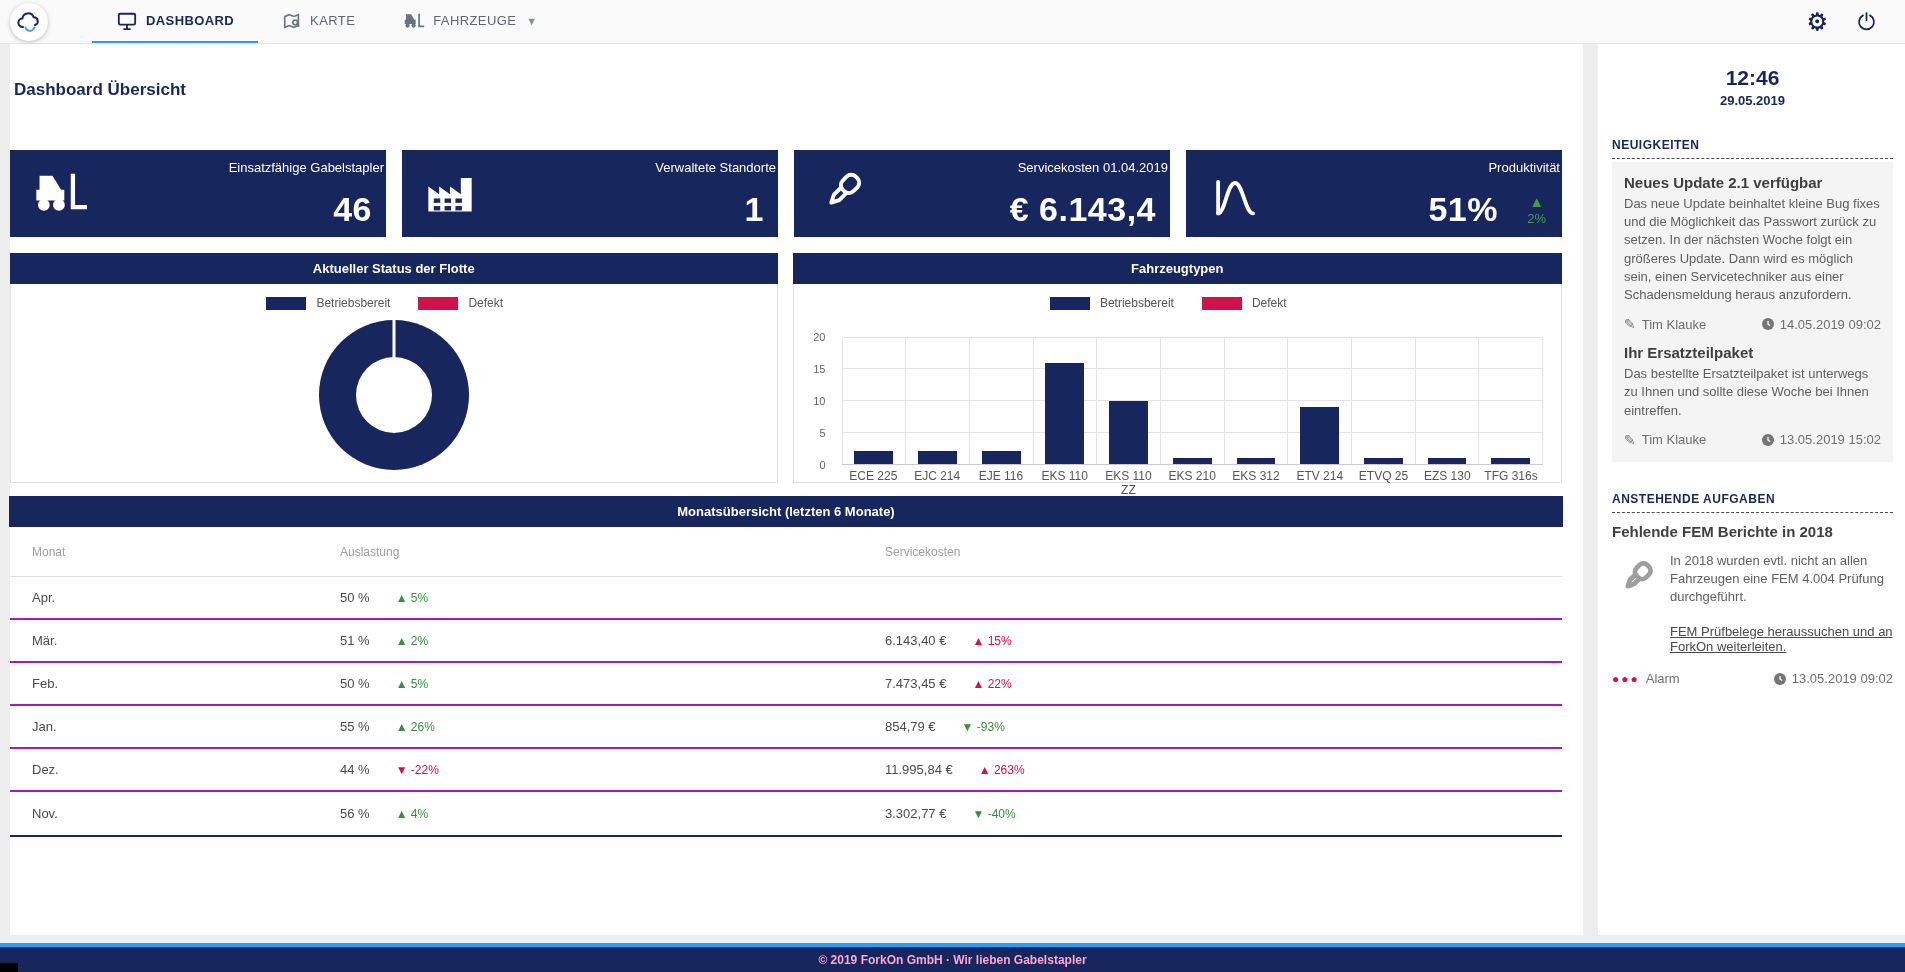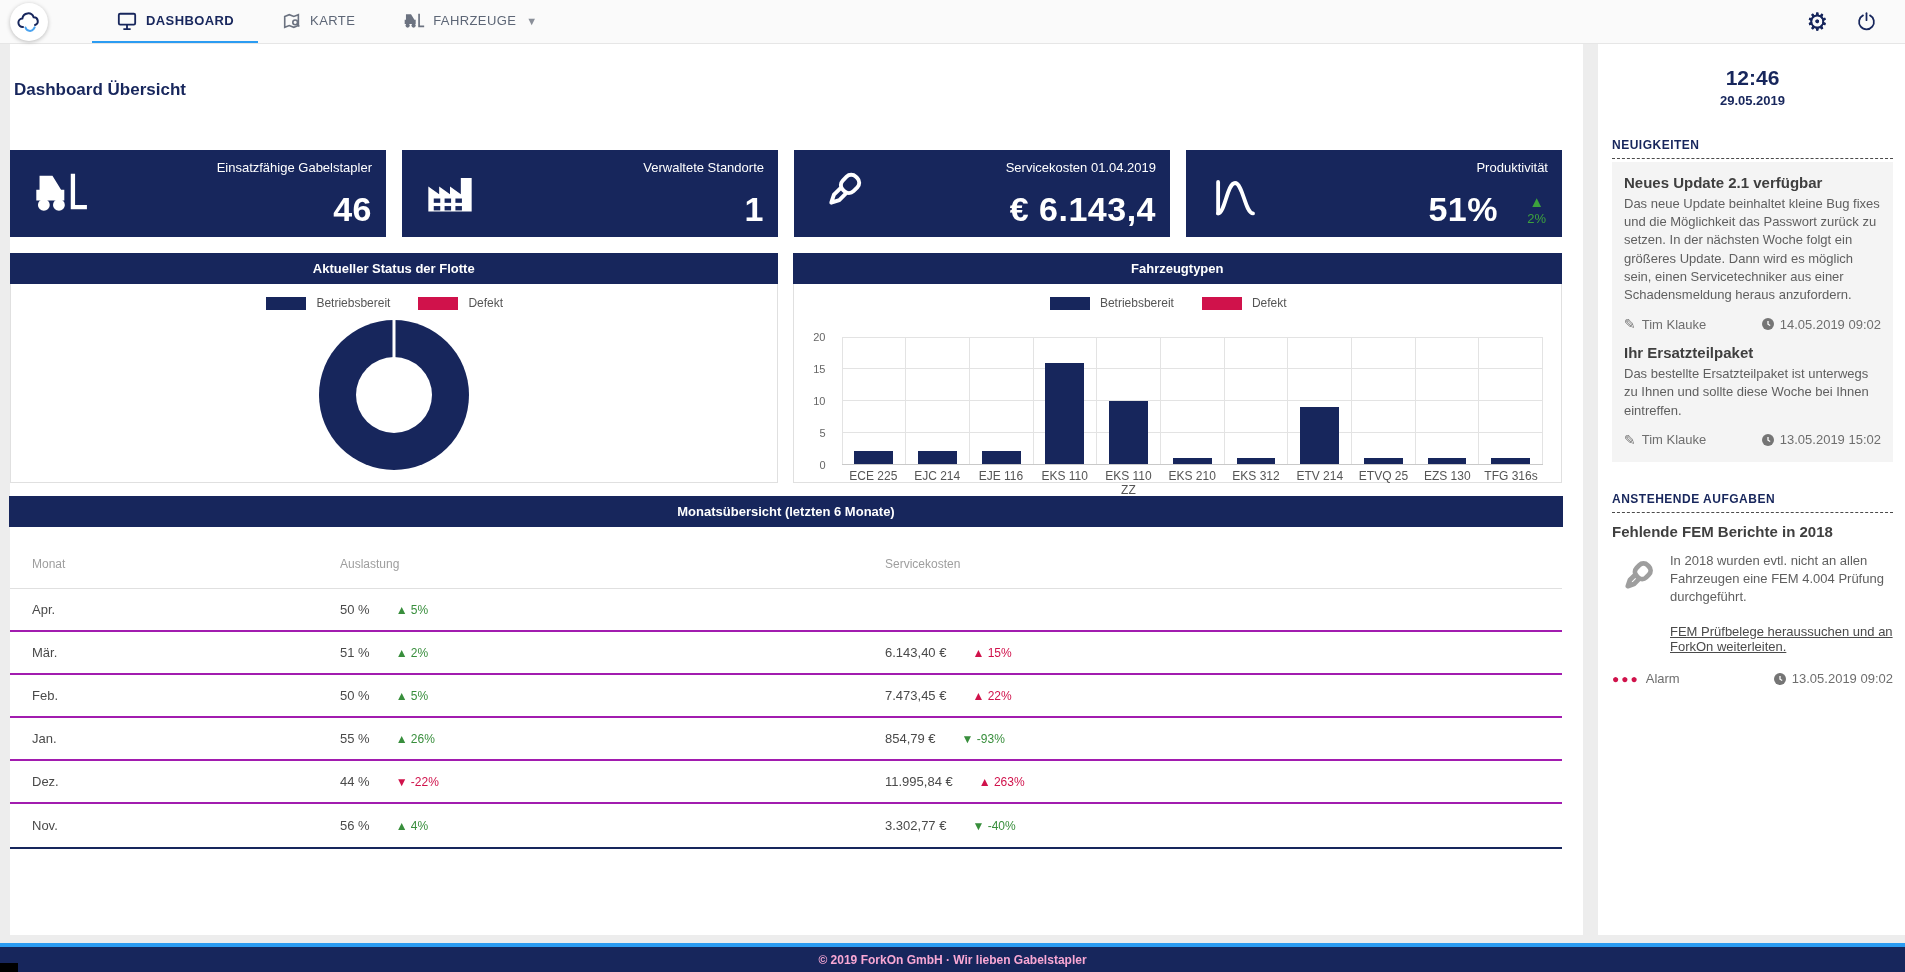--- a/index.html
+++ b/index.html
@@ -35,32 +35,32 @@
   .power{cursor:pointer;display:flex;}
 
   
   .main-panel{position:absolute;left:10px;top:44px;width:1573px;height:891px;background:#fff;}
   .page-title{font-size:17px;font-weight:bold;color:var(--navy);margin:36px 0 0 4px;}
 
   
   .kpi-row{display:flex;gap:16px;margin:50px 21px 0 0;height:87px;}
   .kpi-card{flex:1;background:var(--navy);color:#fff;position:relative;padding:10px 14px;}
   .kpi-icon{position:absolute;left:22px;top:50%;transform:translateY(-50%);}
-  .kpi-label{position:absolute;top:10px;right:14px;font-size:13px;}
+  .kpi-label{position:absolute;top:10px;right:2px;font-size:13px;}
   .kpi-value{position:absolute;bottom:8px;right:14px;font-size:34px;font-weight:bold;letter-spacing:.5px;}
   .kpi-card.with-trend .kpi-value{right:64px;}
   .kpi-trend{position:absolute;right:16px;bottom:10px;text-align:center;line-height:1.05;}
   .kpi-trend .arrow{color:var(--bright-green);font-size:15px;display:block;}
   .kpi-trend .tval{color:var(--bright-green);font-size:13px;}
 
   
   .charts-row{display:flex;gap:15px;margin:16px 21px 0 0;height:230px;}
   .panel{background:#fff;border:1px solid var(--panel-border);}
   .panel-header{height:31px;background:var(--navy);color:#fff;display:flex;align-items:center;
-    justify-content:center;font-size:13px;font-weight:bold;margin:-1px -1px 12px -1px;}
+    justify-content:center;font-size:13px;font-weight:bold;margin:-1px -1px 0 -1px;}
   .donut-panel{width:768px;}
   .bar-panel{width:770px;}
   .legend{display:flex;justify-content:center;align-items:center;gap:10px;margin-top:12px;}
   .legend .swatch{width:40px;height:13px;display:inline-block;}
   .legend .sw-ok{background:var(--navy);}
   .legend .sw-def{background:var(--red);}
   .legend .ltxt{font-size:12px;color:#555;margin-right:18px;}
   .donut-wrap{display:flex;justify-content:center;}
   .donut{position:relative;width:150px;height:150px;border-radius:50%;background:var(--navy);margin-top:10px;}
   .donut .hole{position:absolute;inset:37px;background:#fff;border-radius:50%;}

